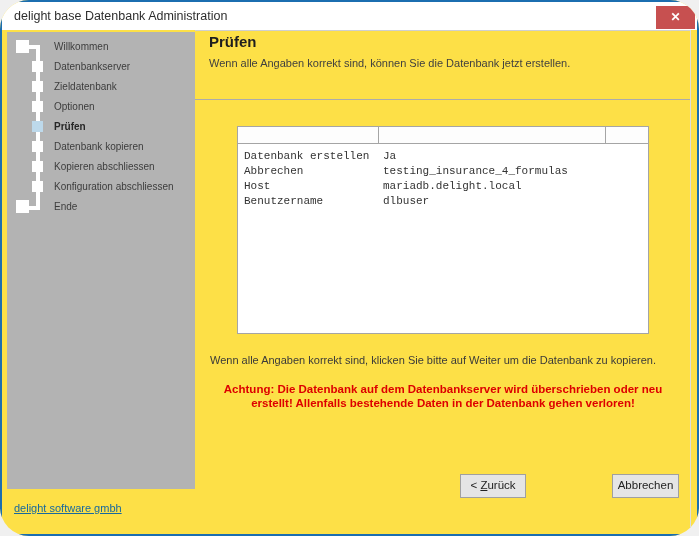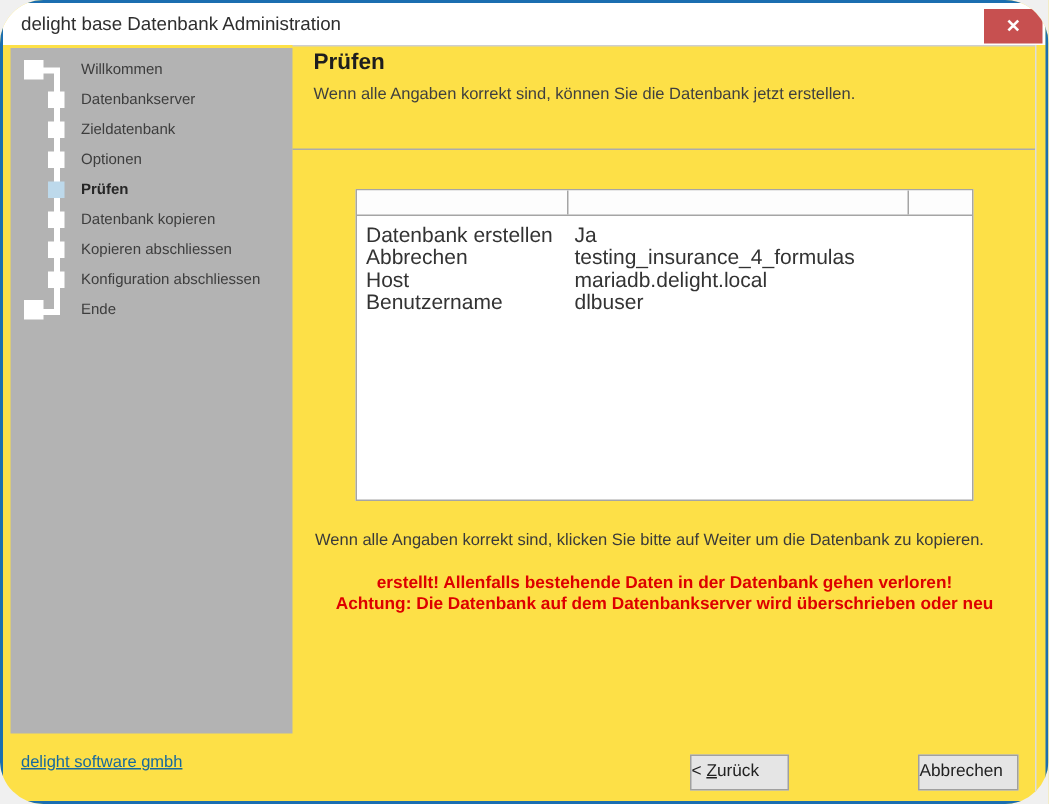--- a/index.html
+++ b/index.html
@@ -37,32 +37,32 @@
   .page-subtitle{position:absolute;left:209px;top:57px;font-size:11px;color:#3f3f3f;white-space:nowrap;text-align:right;}
   .line-under-title{position:absolute;left:195px;top:30px;width:495px;height:1px;background:#cfcfcf;}
   .header-divider{position:absolute;left:195px;top:99px;width:495px;height:1px;background:#ababab;}
   .right-edge{position:absolute;left:690px;top:30px;width:1px;height:500px;background:#dddddd;}
   
   .summary{position:absolute;left:237px;top:126px;width:412px;height:208px;border:1px solid #a5a5a5;box-sizing:border-box;background:#fff;}
   .thead{position:relative;height:16px;border-bottom:1px solid #a5a5a5;background:#fdfdfd;}
   .col-div{position:absolute;top:0;width:1px;height:16px;background:#a5a5a5;}
   .col-div.c1{left:140px;} .col-div.c2{left:367px;}
   .tbody{padding-top:5px;}
-  .trow{position:relative;height:15px;line-height:15px;font-size:14px;color:#333;}
+  .trow{position:relative;height:15px;line-height:15px;font-size:11px;color:#333;font-family:Liberation Mono, monospace;}
   .trow .k{position:absolute;left:6px;white-space:nowrap;}
   .trow .v{position:absolute;left:145px;white-space:nowrap;}
   
   .instruction{position:absolute;left:210px;top:354px;font-size:11px;color:#3a3a3a;white-space:nowrap;}
   .warning{position:absolute;left:195px;top:383px;width:496px;text-align:center;color:var(--warning);font-weight:bold;font-size:11.5px;line-height:13.5px;}
   .warning div{white-space:nowrap;}
   
   .vendor-link{position:absolute;left:14px;top:502px;font-size:11px;color:var(--link);text-decoration:underline;cursor:pointer;white-space:nowrap;}
   .btn{
-    position:absolute;top:503px;height:24px;box-sizing:border-box;background:#e5e5e5;
-    border:1px solid #a0a0a0;font-size:11.5px;color:#222;text-align:left;line-height:21px;cursor:pointer;
+    position:absolute;top:474px;height:24px;box-sizing:border-box;background:#e5e5e5;
+    border:1px solid #a0a0a0;font-size:11.5px;color:#222;text-align:center;line-height:21px;cursor:pointer;
   }
   .btn.default{background:var(--next-bg);border-color:var(--next-border);box-shadow:inset 0 0 0 1px #cbe2f5;}
   .btn-back{left:460px;width:66px;}
   .btn-next{left:534px;width:66px;}
   .btn-cancel{left:612px;width:67px;}
   .mn{text-decoration:underline;}
 </style>
 </head>
 <body>
 
@@ -148,22 +148,22 @@
         <div class="trow">
           <span class="k">Benutzername</span>
           <span class="v">dlbuser</span>
         </div>
       </div>
   </div>
 
   <div class="instruction">Wenn alle Angaben korrekt sind, klicken Sie bitte auf Weiter um die Datenbank zu kopieren.</div>
 
   <div class="warning">
+    <div>Achtung: Die Datenbank auf dem Datenbankserver wird überschrieben oder neu</div>
     <div>erstellt! Allenfalls bestehende Daten in der Datenbank gehen verloren!</div>
-    <div>Achtung: Die Datenbank auf dem Datenbankserver wird überschrieben oder neu</div>
   </div>
 
   <a class="vendor-link">delight software gmbh</a>
 
   <div class="btn btn-back">
     <span>&lt; </span><span class="mn">Z</span><span>urück</span>
   </div>
   <div class="btn btn-cancel">
     <span>Abbrechen</span>
   </div>

